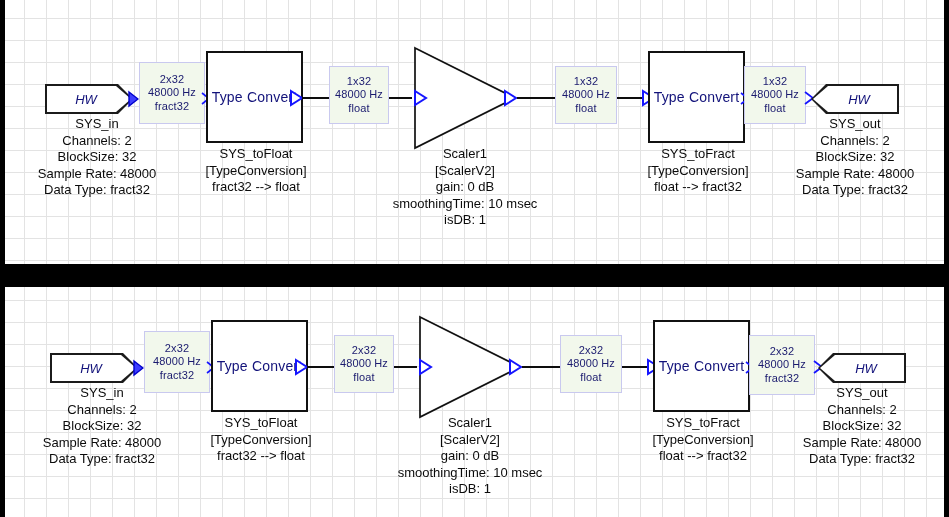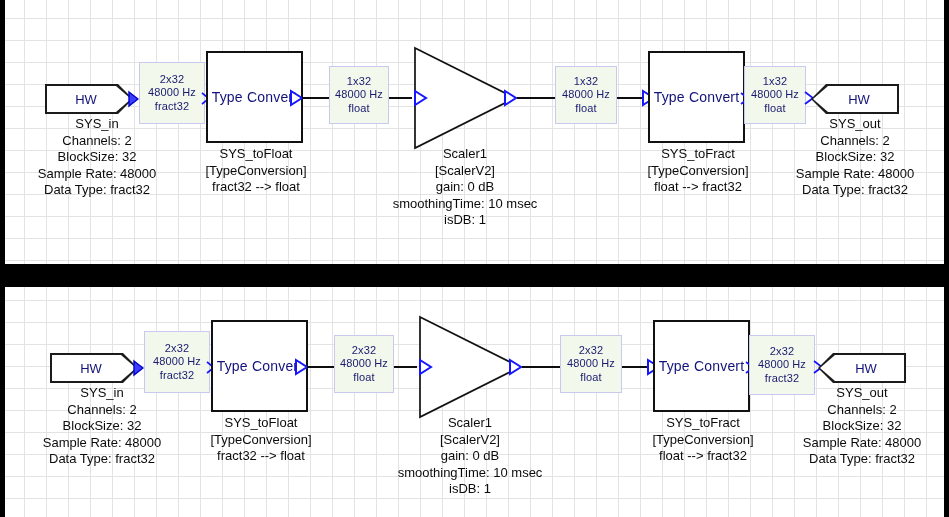--- a/index.html
+++ b/index.html
@@ -31,21 +31,21 @@
   }
   #pane-top    { left: 5px;  top: 0px;   width: 939px; height: 264px; background-position: -3px -4px, -3px -4px, -3px -4px, -3px -4px; }
   #pane-bottom { left: 5px;  top: 287px; width: 939px; height: 230px; background-position: -3px -9px, -3px -9px, -3px -9px, -3px -9px; }
   .hw-wrap { position: absolute; }
   .hw-wrap .outer {
     position: absolute; inset: 0; background: #1b1b1b;
   }
   .hw-wrap .inner {
     position: absolute; inset: 2px; background: #ffffff;
     display:flex; align-items:center; justify-content:center;
-    color:#12127a; font-size:13px;
+    color:#12127a; font-size:13px;font-style:italic;
   }
   .hw-wrap.left  .outer { clip-path: polygon(0 0, calc(100% - 15px) 0, 100% 50%, calc(100% - 15px) 100%, 0 100%); }
   .hw-wrap.left  .inner { clip-path: polygon(0 0, calc(100% - 15px) 0, 100% 50%, calc(100% - 15px) 100%, 0 100%); }
   .hw-wrap.right .outer { clip-path: polygon(15px 0, 100% 0, 100% 100%, 15px 100%, 0 50%); }
   .hw-wrap.right .inner { clip-path: polygon(15px 0, 100% 0, 100% 100%, 15px 100%, 0 50%); }
   .hw-wrap.left  .inner span { margin-right: 6px; }
   .hw-wrap.right .inner span { margin-left: 8px; }
 
   
   .tc-block {

